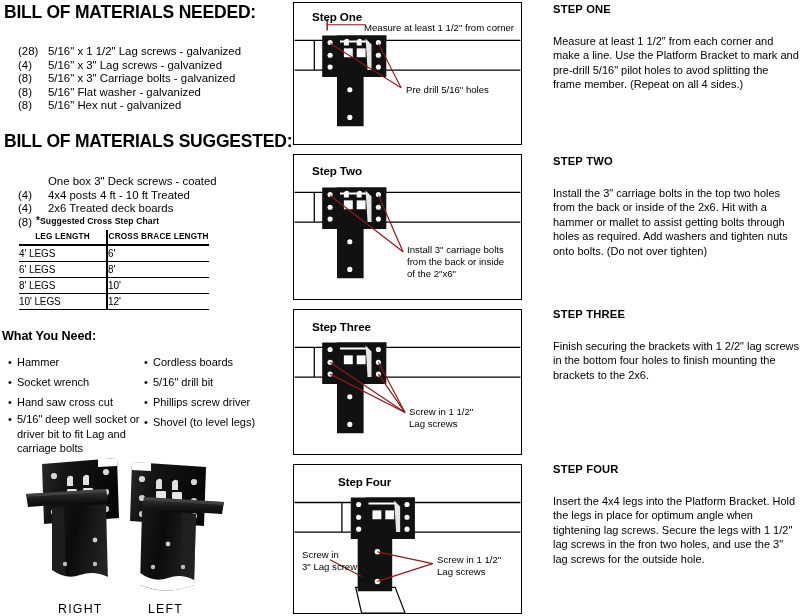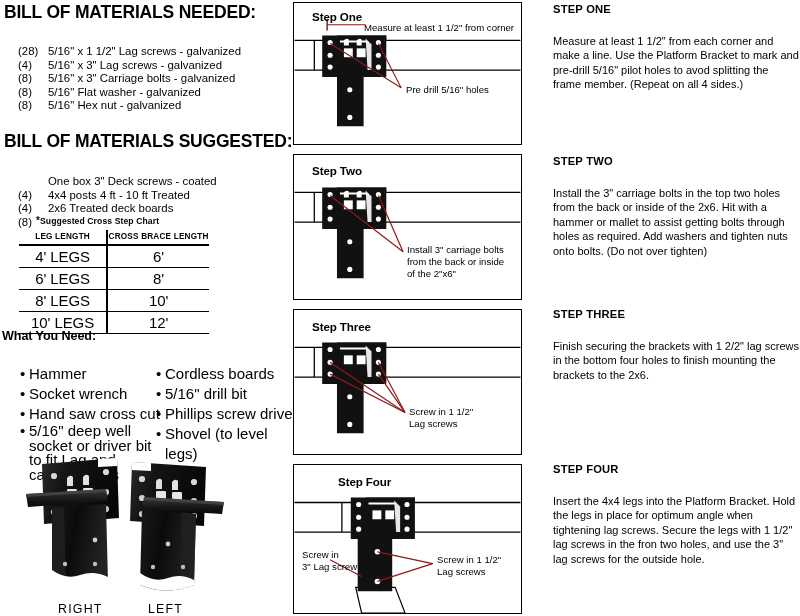--- a/index.html
+++ b/index.html
@@ -87,45 +87,45 @@
   }
   #cross-brace-chart th {
     font-size: 8.2px;
     font-weight: bold;
     letter-spacing: 0.2px;
     padding: 2px 0 3px 0;
     text-align: center;
     border-bottom: 2px solid #000;
   }
   #cross-brace-chart td {
-    text-align: center;
+    text-align: left;
     padding: 2px 0 2px 0;
     border-bottom: 1.4px solid #000;
-    font-size: 15px;
+    font-size: 10px;
     letter-spacing: -0.1px;
   }
   #cross-brace-chart .col-left { width: 88px; border-right: 2px solid #000; }
   #cross-brace-chart .col-right { width: 102px; }
   #cross-brace-chart tr:last-child td { border-bottom: 1.4px solid #000; }
 
   
   #what-you-need-heading {
     position: absolute;
     left: 2px;
     top: 329px;
     font-size: 12.6px;
     font-weight: bold;
     letter-spacing: -0.1px;
   }
   .need-col {
     position: absolute;
     list-style: none;
-    margin: 16px;
+    margin: 4px;
     padding: 0;
-    font-size: 15px;
+    font-size: 11px;
     line-height: 20px;
   }
   #need-col-1 { left: 4px; top: 348px; width: 140px; }
   #need-col-2 { left: 140px; top: 348px; width: 145px; }
   .need-col li {
     position: relative;
     padding-left: 9px;
   }
   .need-col li::before {
     content: "\2022";

